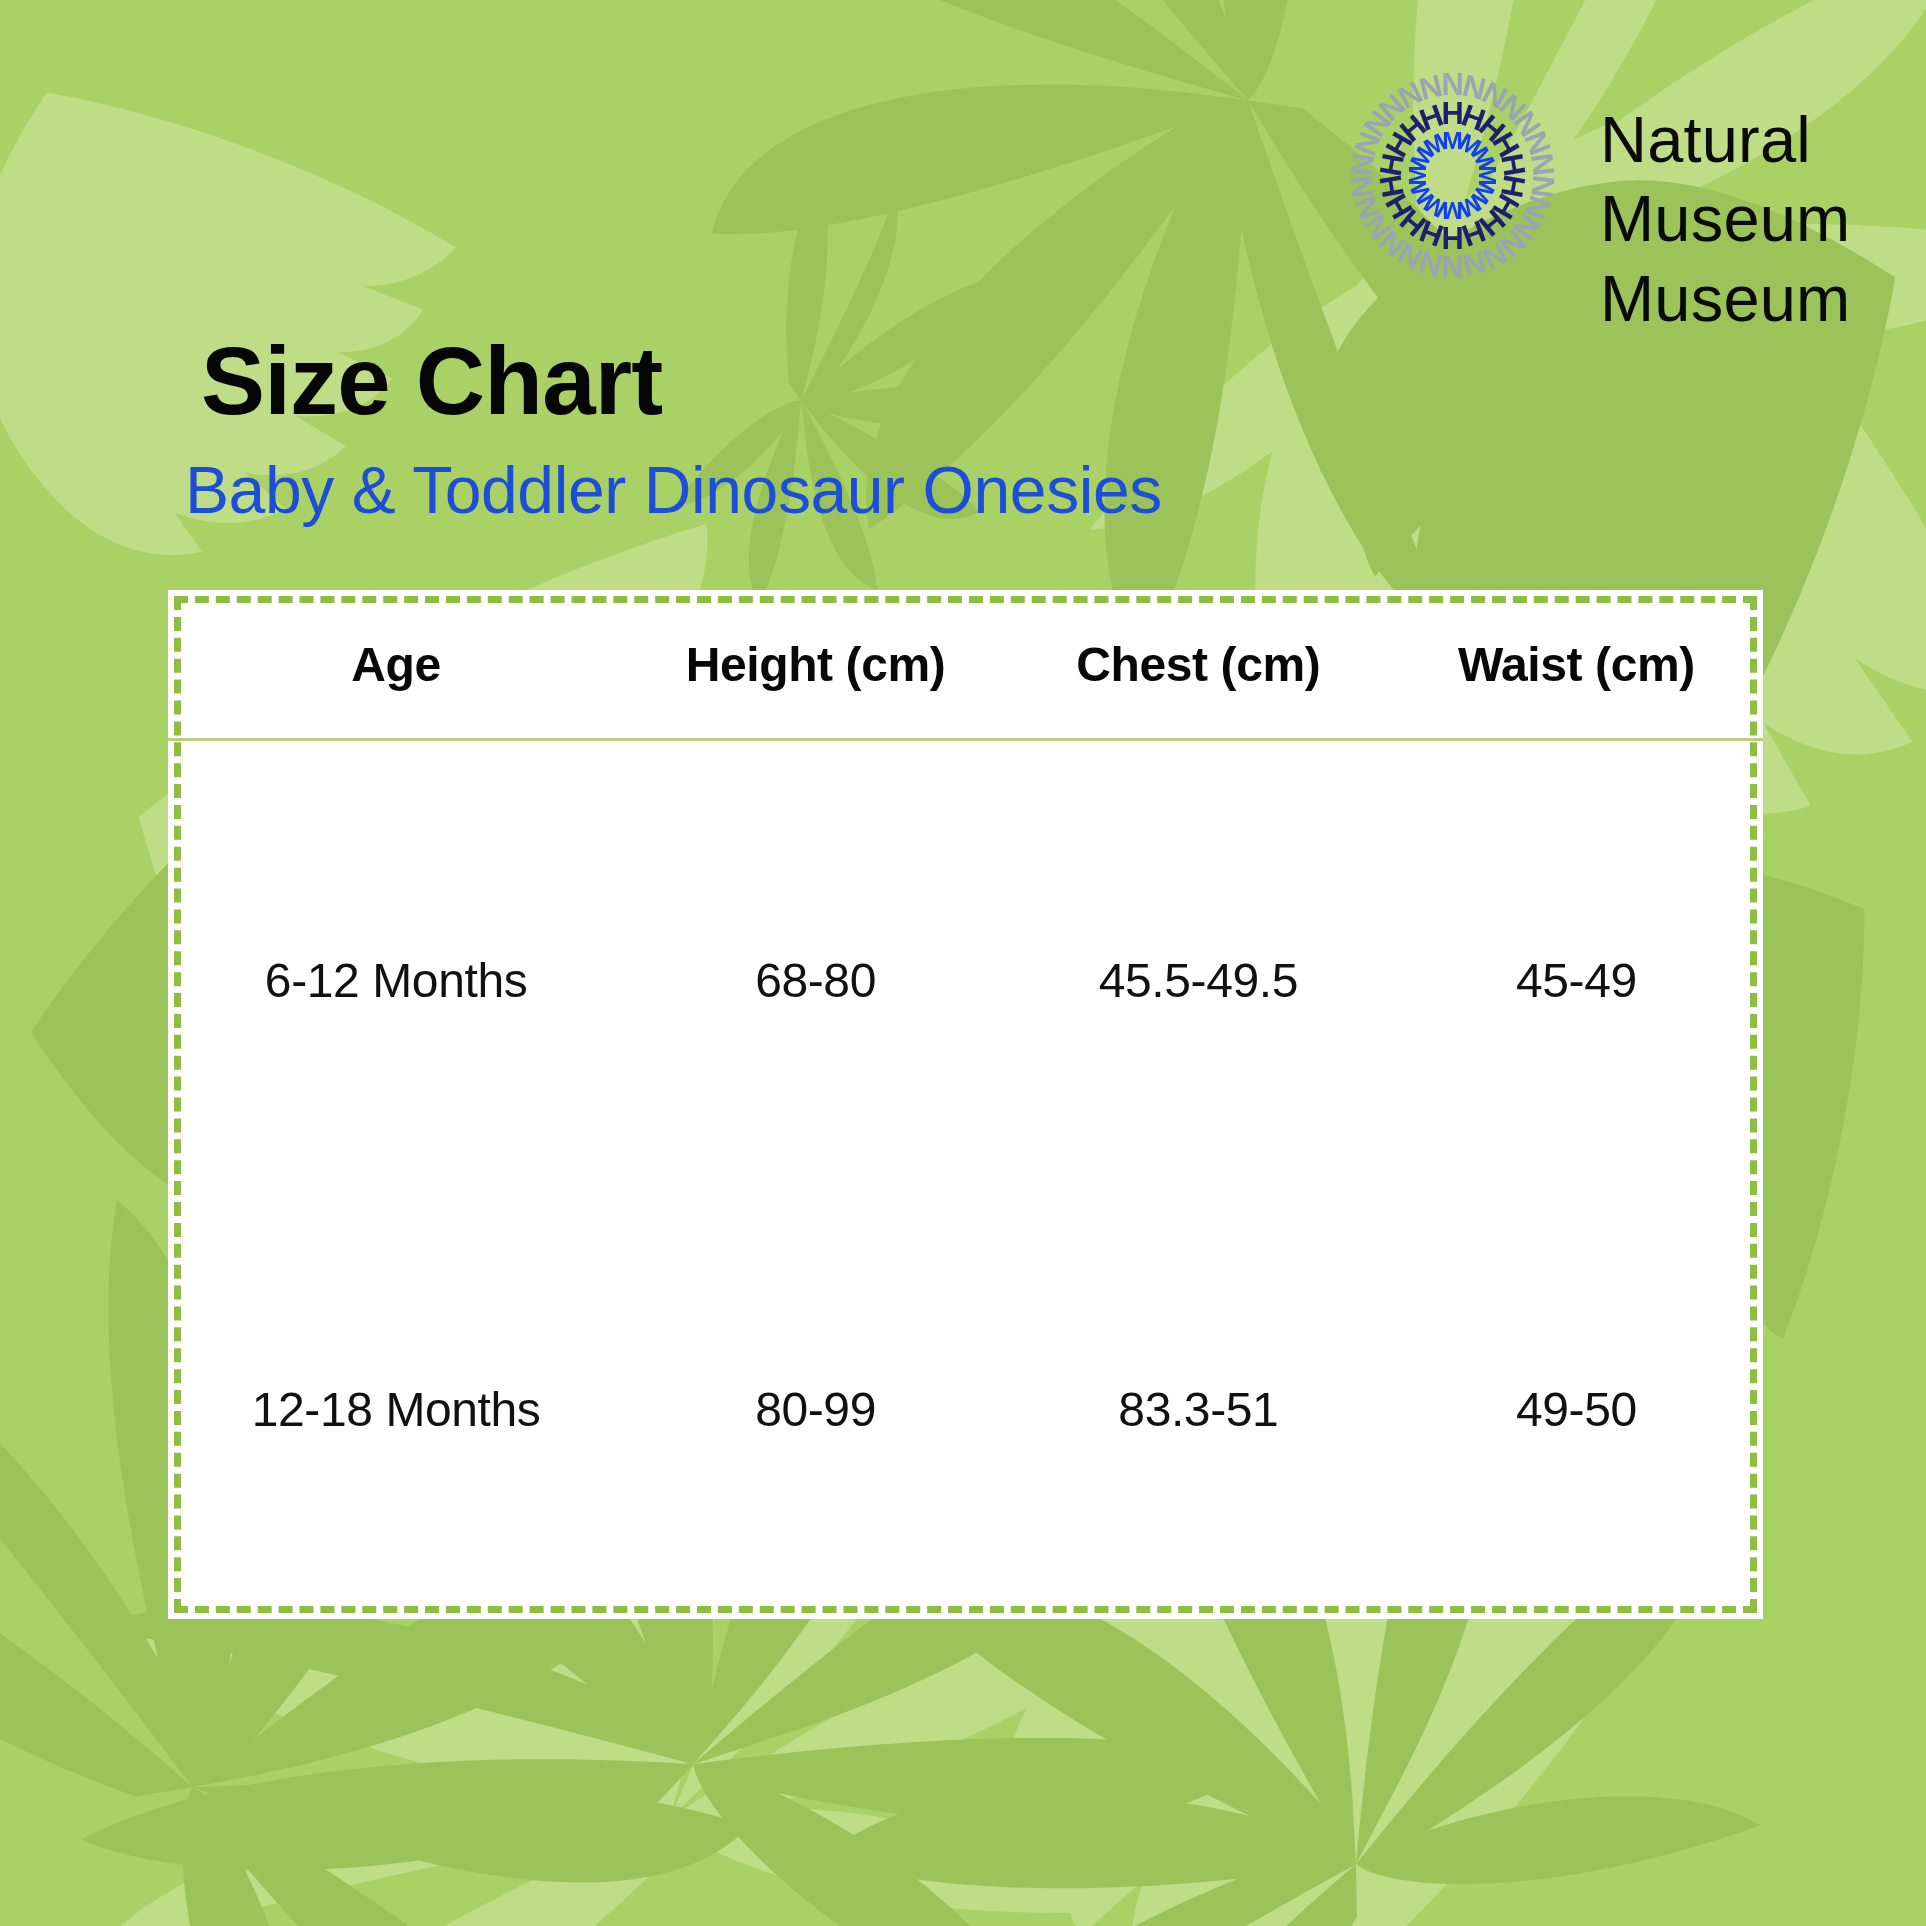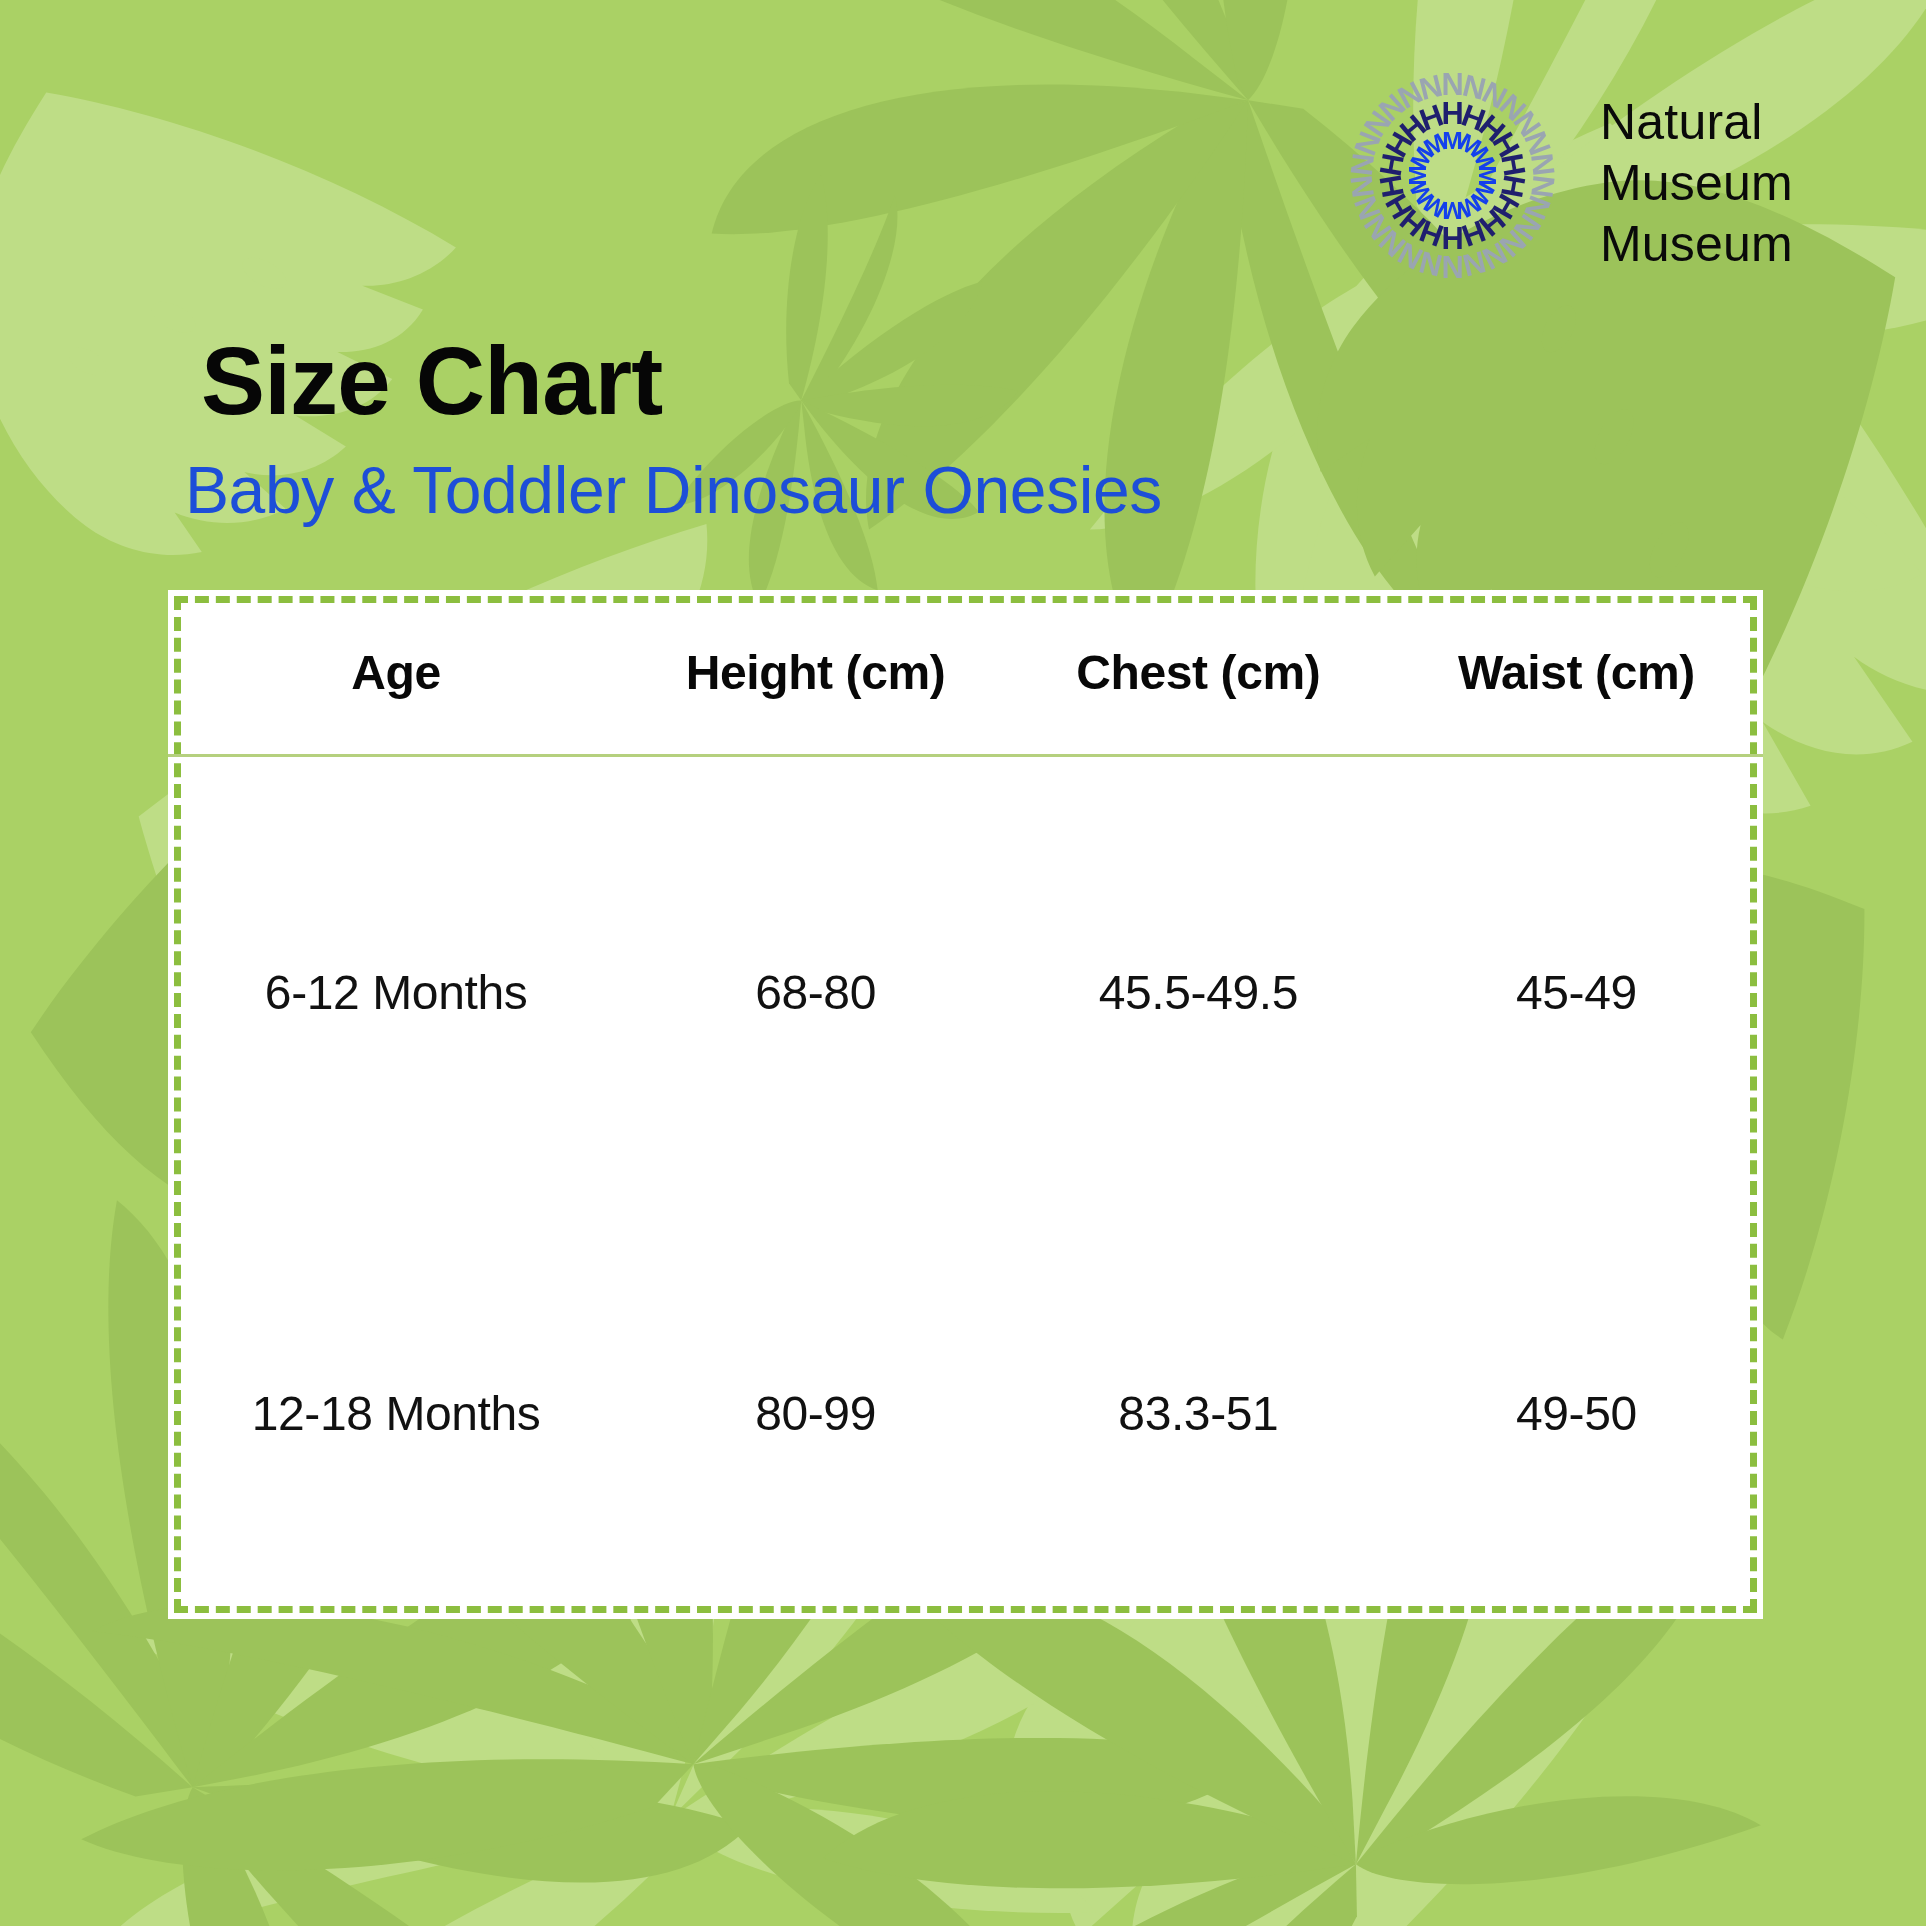--- a/index.html
+++ b/index.html
@@ -37,22 +37,22 @@
     gap: 32px;
   }
   #logo-mark {
     width: 231px;
     height: 231px;
     position: relative;
     flex: 0 0 auto;
   }
   #logo-mark svg { display: block; }
   #logo-wordmark {
-    margin-top: 32px;
-    font-size: 50px;
+    margin-top: 40px;
+    font-size: 65px;
     line-height: 1.22;
     color: #0a0a0a;
     letter-spacing: 0.2px;
     font-weight: 400;
   }
   #logo-wordmark div { white-space: nowrap; }
 
   
   #page-title {
     position: absolute;
@@ -111,21 +111,21 @@
 
   table.size-table thead th {
     height: 140px;
     vertical-align: middle;
     text-align: center;
     font-size: 48px;
     font-weight: 700;
     color: #080808;
     letter-spacing: -0.4px;
     border-bottom: 3.1px solid #b5d07e;
-    padding: 12px;
+    padding: 4px;
   }
   table.size-table tbody td {
     text-align: center;
     vertical-align: middle;
     font-size: 48px;
     font-weight: 400;
     color: #111111;
     letter-spacing: -0.4px;
     padding: 0;
     height: 222px;

